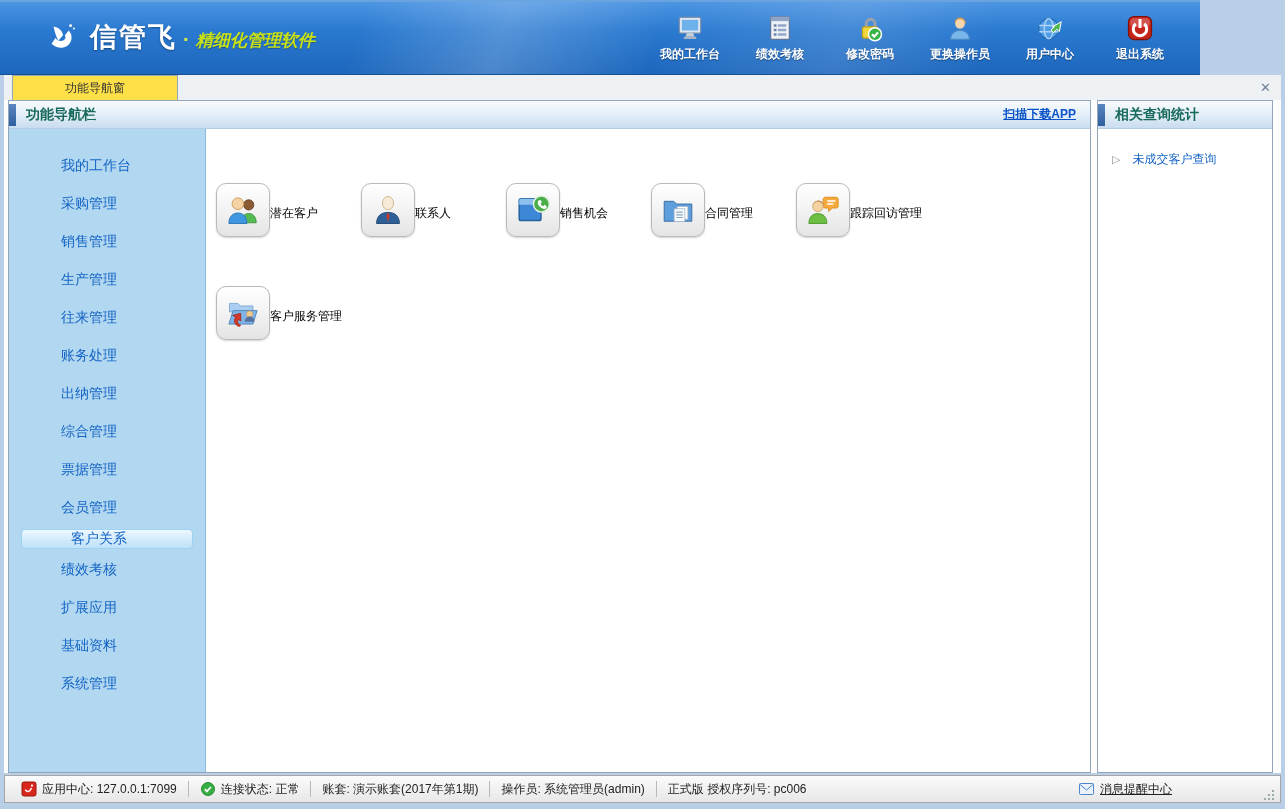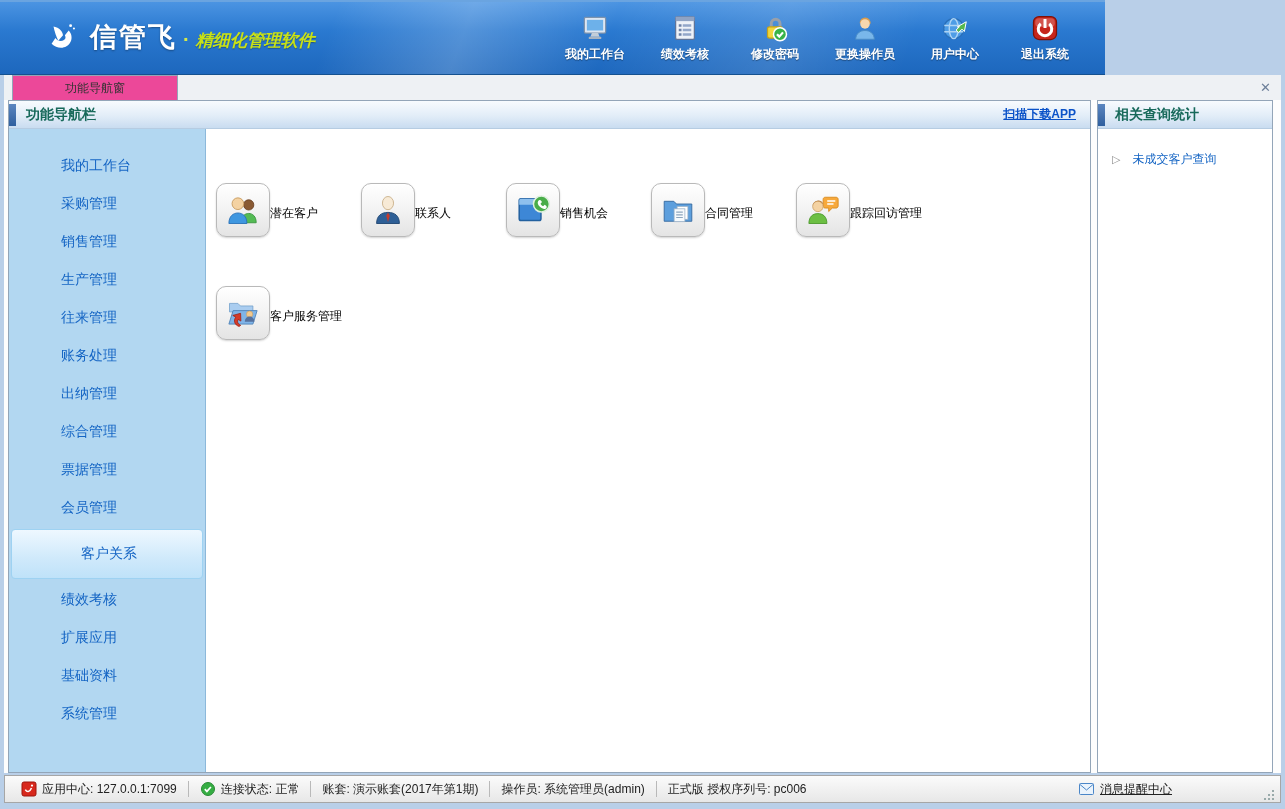--- a/index.html
+++ b/index.html
@@ -1,59 +1,59 @@
 <!DOCTYPE html>
 <html><head>
 <meta charset="utf-8">
 <style>
   * { margin:0; padding:0; box-sizing:border-box; }
   html,body { width:1285px; height:809px; overflow:hidden; }
   body { font-family:"Liberation Sans","DejaVu Sans",sans-serif; background:#b9cfe8; position:relative; }
 
   
-  .banner { position:absolute; top:0; left:0; width:1105px; height:75px;
+  .banner { position:absolute; top:0; left:0; width:1200px; height:75px;
     background:linear-gradient(180deg,#4b94e2 0%,#2a79d0 40%,#1d67bd 100%);
     border-top:2px solid #6aa4e0; border-bottom:1px solid #15518f;
     display:flex; align-items:center; }
   .banner::before { content:""; position:absolute; inset:0;
     background:linear-gradient(110deg,rgba(255,255,255,0) 30%,rgba(255,255,255,.20) 42%,rgba(255,255,255,0) 55%,rgba(255,255,255,.12) 70%,rgba(255,255,255,0) 82%);
     pointer-events:none; }
   .brand { display:flex; align-items:baseline; margin-left:44px; position:relative; }
   .brand svg { align-self:center; margin-right:8px; }
   .brand-name { color:#fff; font-size:27px; font-weight:bold; letter-spacing:2px; text-shadow:0 1px 2px rgba(0,0,0,.35); }
   .brand-dot { color:#d6e94a; font-size:20px; font-weight:bold; margin:0 6px; }
   .brand-tagline { color:#c9e216; font-size:17px; font-weight:bold; font-style:italic; text-shadow:0 1px 1px rgba(0,0,0,.3); }
   .toolbar { margin-left:auto; margin-right:22px; display:flex; align-items:flex-end; gap:14px; position:relative; }
   .tb-item { width:76px; display:flex; flex-direction:column; align-items:center; gap:3px; cursor:pointer; }
   .tb-item svg { width:30px; height:30px; }
   .tb-label { color:#fff; font-size:12px; font-weight:bold; white-space:nowrap; text-shadow:0 1px 1px rgba(0,0,0,.4); }
 
   
   .tabstrip { position:absolute; top:75px; left:4px; right:4px; height:25px; background:#eef1f4;
     display:flex; align-items:flex-end; }
-  .tab { width:166px; height:25px; margin-left:8px; background:#ec4899; border:1px solid #95a5b8; border-bottom:none;
+  .tab { width:166px; height:25px; margin-left:8px; background:#fde047; border:1px solid #95a5b8; border-bottom:none;
     display:flex; align-items:center; justify-content:center; font-size:12px; color:#333; }
   .tab-close { margin-left:auto; margin-right:10px; align-self:center; color:#6c7f99; font-size:13px; font-weight:bold; cursor:pointer; }
 
   
   .content-bg { position:absolute; top:100px; left:4px; right:4px; bottom:36px; background:#fdfdfd; }
   .panel { position:absolute; top:100px; bottom:36px; border:1px solid #93a5b8; background:#fff; display:flex; flex-direction:column; }
   .left-panel { left:8px; width:1083px; }
   .right-panel { left:1097px; width:176px;text-align:right; }
   .panel-header { height:28px; flex:0 0 28px; background:linear-gradient(180deg,#f8fbfe 0%,#e2edf8 55%,#c9dcf0 100%);
     border-bottom:1px solid #b6cce2; display:flex; align-items:center; }
   .accent-bar { width:7px; height:22px; margin:0 10px 0 0; background:linear-gradient(180deg,#5b86c0,#2f5f9e); }
   .panel-title { color:#17695a; font-size:14px; font-weight:bold; }
   .header-link { margin-left:auto; margin-right:14px; font-size:12px; font-weight:bold; color:#0a52c8; text-decoration:underline; cursor:pointer; }
 
   .left-body { flex:1; display:flex; overflow:hidden; }
   .sidebar { width:197px; background:#b2d7f1; border-right:1px solid #8cb8da; padding-top:18px; }
   .side-item { height:38px; display:flex; align-items:center; padding-left:52px; font-size:14px; color:#1565c4; cursor:pointer; }
-  .side-item.selected { margin:2px 2px; height:50px; border:1px solid #9ed2f2; border-radius:4px;
-    background:linear-gradient(180deg,#eef8ff 0%,#cfe9fb 60%,#bfe2f9 100%); padding-left:69px; }
+  .side-item.selected { margin:2px 12px; height:20px; border:1px solid #9ed2f2; border-radius:4px;
+    background:linear-gradient(180deg,#eef8ff 0%,#cfe9fb 60%,#bfe2f9 100%); padding-left:49px; }
 
   .main-area { flex:1; background:#fff; padding:54px 0 0 10px; }
   .icon-row { display:flex; }
   .icon-row + .icon-row { margin-top:49px; }
   .icon-cell { width:145px; display:flex; flex-direction:row; align-items:center; cursor:pointer; }
   .app-btn { width:54px; height:54px; border-radius:10px; border:1px solid #b9b9b9;
     background:linear-gradient(180deg,#ffffff 0%,#f4f4f4 45%,#e4e4e4 100%);
     box-shadow:inset 0 1px 0 #fff,0 1px 2px rgba(0,0,0,.18);
     display:flex; align-items:center; justify-content:center; }
   .app-btn svg { width:36px; height:36px; }

